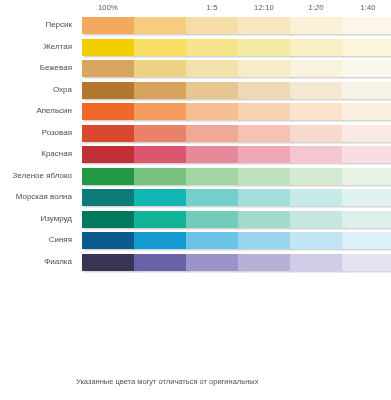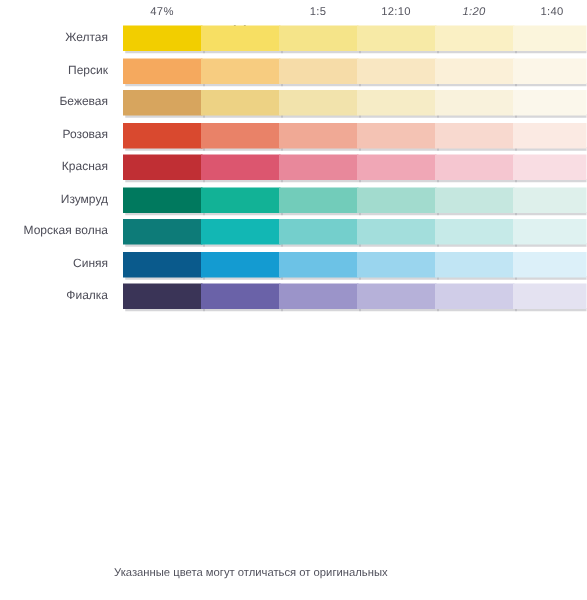--- a/index.html
+++ b/index.html
@@ -82,93 +82,120 @@
     color: #51515c;
     white-space: nowrap;
   }
 </style>
 </head>
 <body>
 
 <div id="chart">
 
   <div class="header-row">
-      <div class="col-head" style="left: 0px;">47%</div>
+      <div class="col-head" style="left: 0px;">100%</div>
       <div class="col-head" style="left: 52px; margin-top: 12px;">1:1</div>
       <div class="col-head" style="left: 104px;">1:5</div>
       <div class="col-head" style="left: 156px;">12:10</div>
       <div class="col-head" style="left: 208px; font-style: italic;">1:20</div>
       <div class="col-head" style="left: 260px;">1:40</div>
     </div>
 
   <div class="grid">
+      <div class="row">
+        <div class="row-label">Персик</div>
+        <div class="swatch" style="left: 82px; background: rgb(245, 169, 94);"></div>
+        <div class="swatch" style="left: 134px; background: rgb(247, 204, 128);"></div>
+        <div class="swatch" style="left: 186px; background: rgb(246, 220, 168);"></div>
+        <div class="swatch" style="left: 238px; background: rgb(249, 231, 194);"></div>
+        <div class="swatch" style="left: 290px; background: rgb(251, 240, 216);"></div>
+        <div class="swatch" style="left: 342px; background: rgb(252, 246, 232);"></div>
+      </div>
       <div class="row">
         <div class="row-label">Желтая</div>
         <div class="swatch" style="left: 82px; background: rgb(242, 206, 0);"></div>
         <div class="swatch" style="left: 134px; background: rgb(247, 223, 99);"></div>
         <div class="swatch" style="left: 186px; background: rgb(245, 228, 137);"></div>
         <div class="swatch" style="left: 238px; background: rgb(247, 234, 166);"></div>
         <div class="swatch" style="left: 290px; background: rgb(250, 240, 196);"></div>
         <div class="swatch" style="left: 342px; background: rgb(251, 245, 220);"></div>
       </div>
       <div class="row">
-        <div class="row-label">Персик</div>
-        <div class="swatch" style="left: 82px; background: rgb(245, 169, 94);"></div>
-        <div class="swatch" style="left: 134px; background: rgb(247, 204, 128);"></div>
-        <div class="swatch" style="left: 186px; background: rgb(246, 220, 168);"></div>
-        <div class="swatch" style="left: 238px; background: rgb(249, 231, 194);"></div>
-        <div class="swatch" style="left: 290px; background: rgb(251, 240, 216);"></div>
-        <div class="swatch" style="left: 342px; background: rgb(252, 246, 232);"></div>
-      </div>
-      <div class="row">
         <div class="row-label">Бежевая</div>
         <div class="swatch" style="left: 82px; background: rgb(215, 165, 94);"></div>
         <div class="swatch" style="left: 134px; background: rgb(237, 210, 132);"></div>
         <div class="swatch" style="left: 186px; background: rgb(242, 227, 172);"></div>
         <div class="swatch" style="left: 238px; background: rgb(246, 236, 198);"></div>
         <div class="swatch" style="left: 290px; background: rgb(249, 242, 220);"></div>
         <div class="swatch" style="left: 342px; background: rgb(251, 247, 235);"></div>
       </div>
       <div class="row">
+        <div class="row-label">Охра</div>
+        <div class="swatch" style="left: 82px; background: rgb(179, 120, 46);"></div>
+        <div class="swatch" style="left: 134px; background: rgb(216, 164, 93);"></div>
+        <div class="swatch" style="left: 186px; background: rgb(232, 198, 146);"></div>
+        <div class="swatch" style="left: 238px; background: rgb(239, 217, 181);"></div>
+        <div class="swatch" style="left: 290px; background: rgb(245, 232, 210);"></div>
+        <div class="swatch" style="left: 342px; background: rgb(249, 242, 230);"></div>
+      </div>
+      <div class="row">
+        <div class="row-label">Апельсин</div>
+        <div class="swatch" style="left: 82px; background: rgb(240, 104, 42);"></div>
+        <div class="swatch" style="left: 134px; background: rgb(245, 156, 95);"></div>
+        <div class="swatch" style="left: 186px; background: rgb(247, 190, 145);"></div>
+        <div class="swatch" style="left: 238px; background: rgb(249, 210, 177);"></div>
+        <div class="swatch" style="left: 290px; background: rgb(251, 227, 206);"></div>
+        <div class="swatch" style="left: 342px; background: rgb(253, 239, 224);"></div>
+      </div>
+      <div class="row">
         <div class="row-label">Розовая</div>
         <div class="swatch" style="left: 82px; background: rgb(217, 73, 47);"></div>
         <div class="swatch" style="left: 134px; background: rgb(233, 130, 104);"></div>
         <div class="swatch" style="left: 186px; background: rgb(240, 169, 149);"></div>
         <div class="swatch" style="left: 238px; background: rgb(244, 195, 180);"></div>
         <div class="swatch" style="left: 290px; background: rgb(248, 217, 207);"></div>
         <div class="swatch" style="left: 342px; background: rgb(251, 234, 227);"></div>
       </div>
       <div class="row">
         <div class="row-label">Красная</div>
         <div class="swatch" style="left: 82px; background: rgb(192, 47, 52);"></div>
         <div class="swatch" style="left: 134px; background: rgb(220, 86, 111);"></div>
         <div class="swatch" style="left: 186px; background: rgb(232, 136, 155);"></div>
         <div class="swatch" style="left: 238px; background: rgb(240, 167, 182);"></div>
         <div class="swatch" style="left: 290px; background: rgb(245, 198, 208);"></div>
         <div class="swatch" style="left: 342px; background: rgb(249, 221, 227);"></div>
       </div>
       <div class="row">
+        <div class="row-label">Зеленое яблоко</div>
+        <div class="swatch" style="left: 82px; background: rgb(35, 152, 69);"></div>
+        <div class="swatch" style="left: 134px; background: rgb(118, 194, 126);"></div>
+        <div class="swatch" style="left: 186px; background: rgb(163, 213, 165);"></div>
+        <div class="swatch" style="left: 238px; background: rgb(191, 225, 188);"></div>
+        <div class="swatch" style="left: 290px; background: rgb(214, 234, 210);"></div>
+        <div class="swatch" style="left: 342px; background: rgb(231, 242, 228);"></div>
+      </div>
+      <div class="row">
+        <div class="row-label">Морская волна</div>
+        <div class="swatch" style="left: 82px; background: rgb(13, 123, 120);"></div>
+        <div class="swatch" style="left: 134px; background: rgb(18, 183, 180);"></div>
+        <div class="swatch" style="left: 186px; background: rgb(116, 207, 204);"></div>
+        <div class="swatch" style="left: 238px; background: rgb(163, 222, 220);"></div>
+        <div class="swatch" style="left: 290px; background: rgb(198, 234, 232);"></div>
+        <div class="swatch" style="left: 342px; background: rgb(223, 242, 241);"></div>
+      </div>
+      <div class="row">
         <div class="row-label">Изумруд</div>
         <div class="swatch" style="left: 82px; background: rgb(0, 121, 94);"></div>
         <div class="swatch" style="left: 134px; background: rgb(18, 178, 150);"></div>
         <div class="swatch" style="left: 186px; background: rgb(114, 204, 186);"></div>
         <div class="swatch" style="left: 238px; background: rgb(162, 219, 206);"></div>
         <div class="swatch" style="left: 290px; background: rgb(197, 231, 223);"></div>
         <div class="swatch" style="left: 342px; background: rgb(222, 240, 235);"></div>
       </div>
       <div class="row">
-        <div class="row-label">Морская волна</div>
-        <div class="swatch" style="left: 82px; background: rgb(13, 123, 120);"></div>
-        <div class="swatch" style="left: 134px; background: rgb(18, 183, 180);"></div>
-        <div class="swatch" style="left: 186px; background: rgb(116, 207, 204);"></div>
-        <div class="swatch" style="left: 238px; background: rgb(163, 222, 220);"></div>
-        <div class="swatch" style="left: 290px; background: rgb(198, 234, 232);"></div>
-        <div class="swatch" style="left: 342px; background: rgb(223, 242, 241);"></div>
-      </div>
-      <div class="row">
         <div class="row-label">Синяя</div>
         <div class="swatch" style="left: 82px; background: rgb(10, 90, 140);"></div>
         <div class="swatch" style="left: 134px; background: rgb(20, 155, 209);"></div>
         <div class="swatch" style="left: 186px; background: rgb(108, 194, 230);"></div>
         <div class="swatch" style="left: 238px; background: rgb(154, 213, 238);"></div>
         <div class="swatch" style="left: 290px; background: rgb(193, 229, 244);"></div>
         <div class="swatch" style="left: 342px; background: rgb(220, 240, 249);"></div>
       </div>
       <div class="row">
         <div class="row-label">Фиалка</div>

